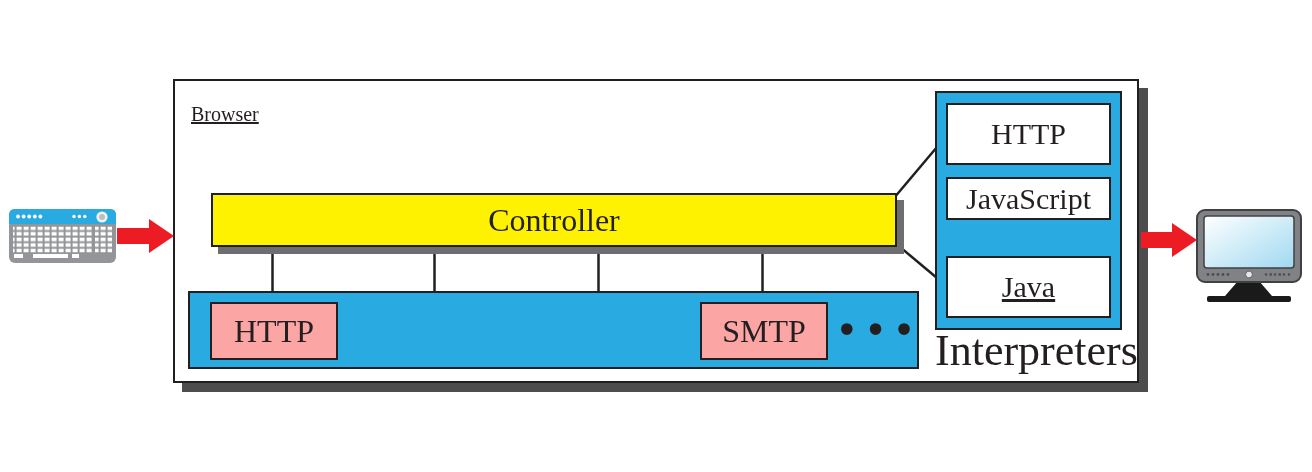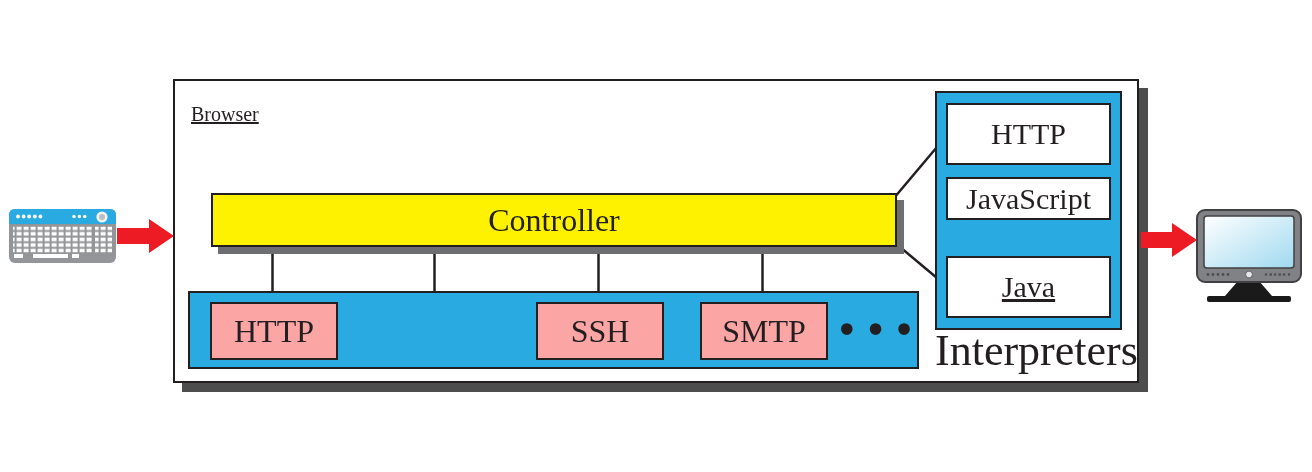--- a/index.html
+++ b/index.html
@@ -169,23 +169,20 @@
   <div class="abs browser-label">Browser</div>
 
   <div class="abs controller">
     <span>Controller</span>
   </div>
 
   <div class="abs protocol-bar">
     <div class="proto-box p0">
       <span>HTTP</span>
     </div>
-    <div class="proto-box p2">
-      <span>SSH</span>
-    </div>
     <div class="proto-box p3">
       <span>SMTP</span>
     </div>
     <div class="proto-dots">•••</div>
   </div>
 
   <div class="abs interpreters-box">
     <div class="interp-box i0">
       <span>HTTP</span>
     </div>

